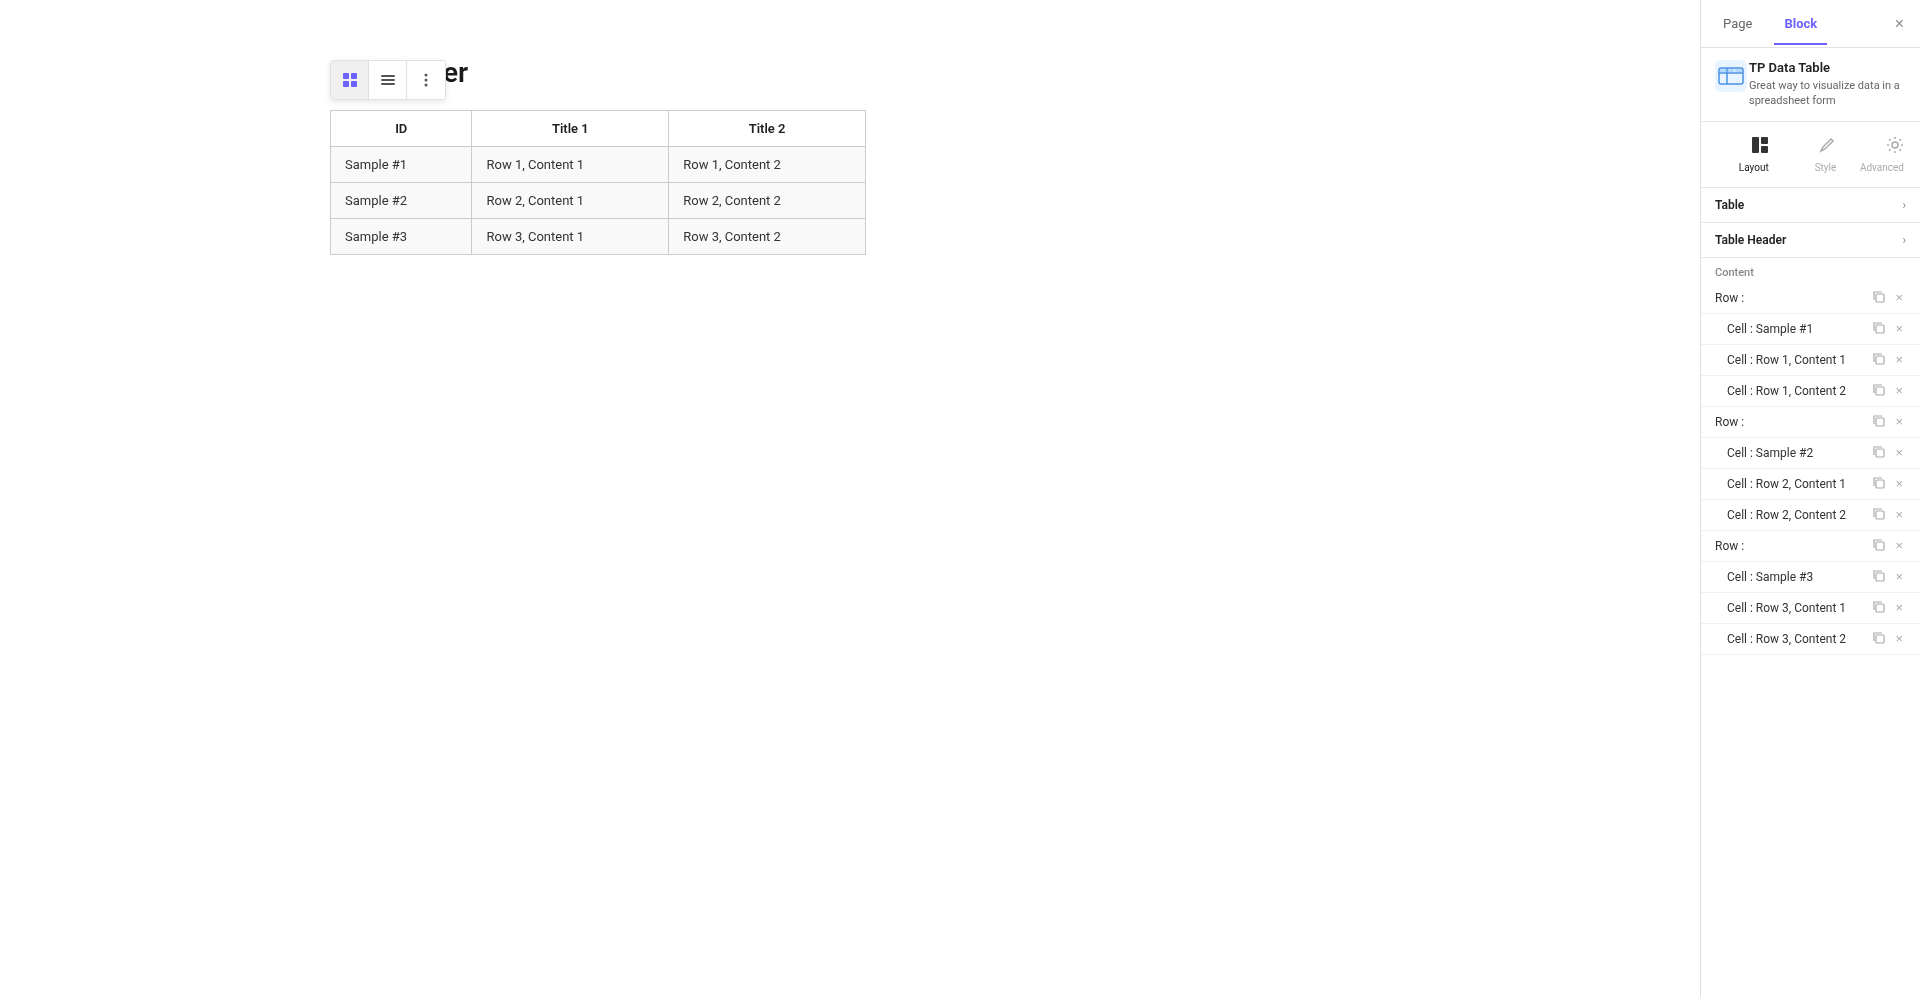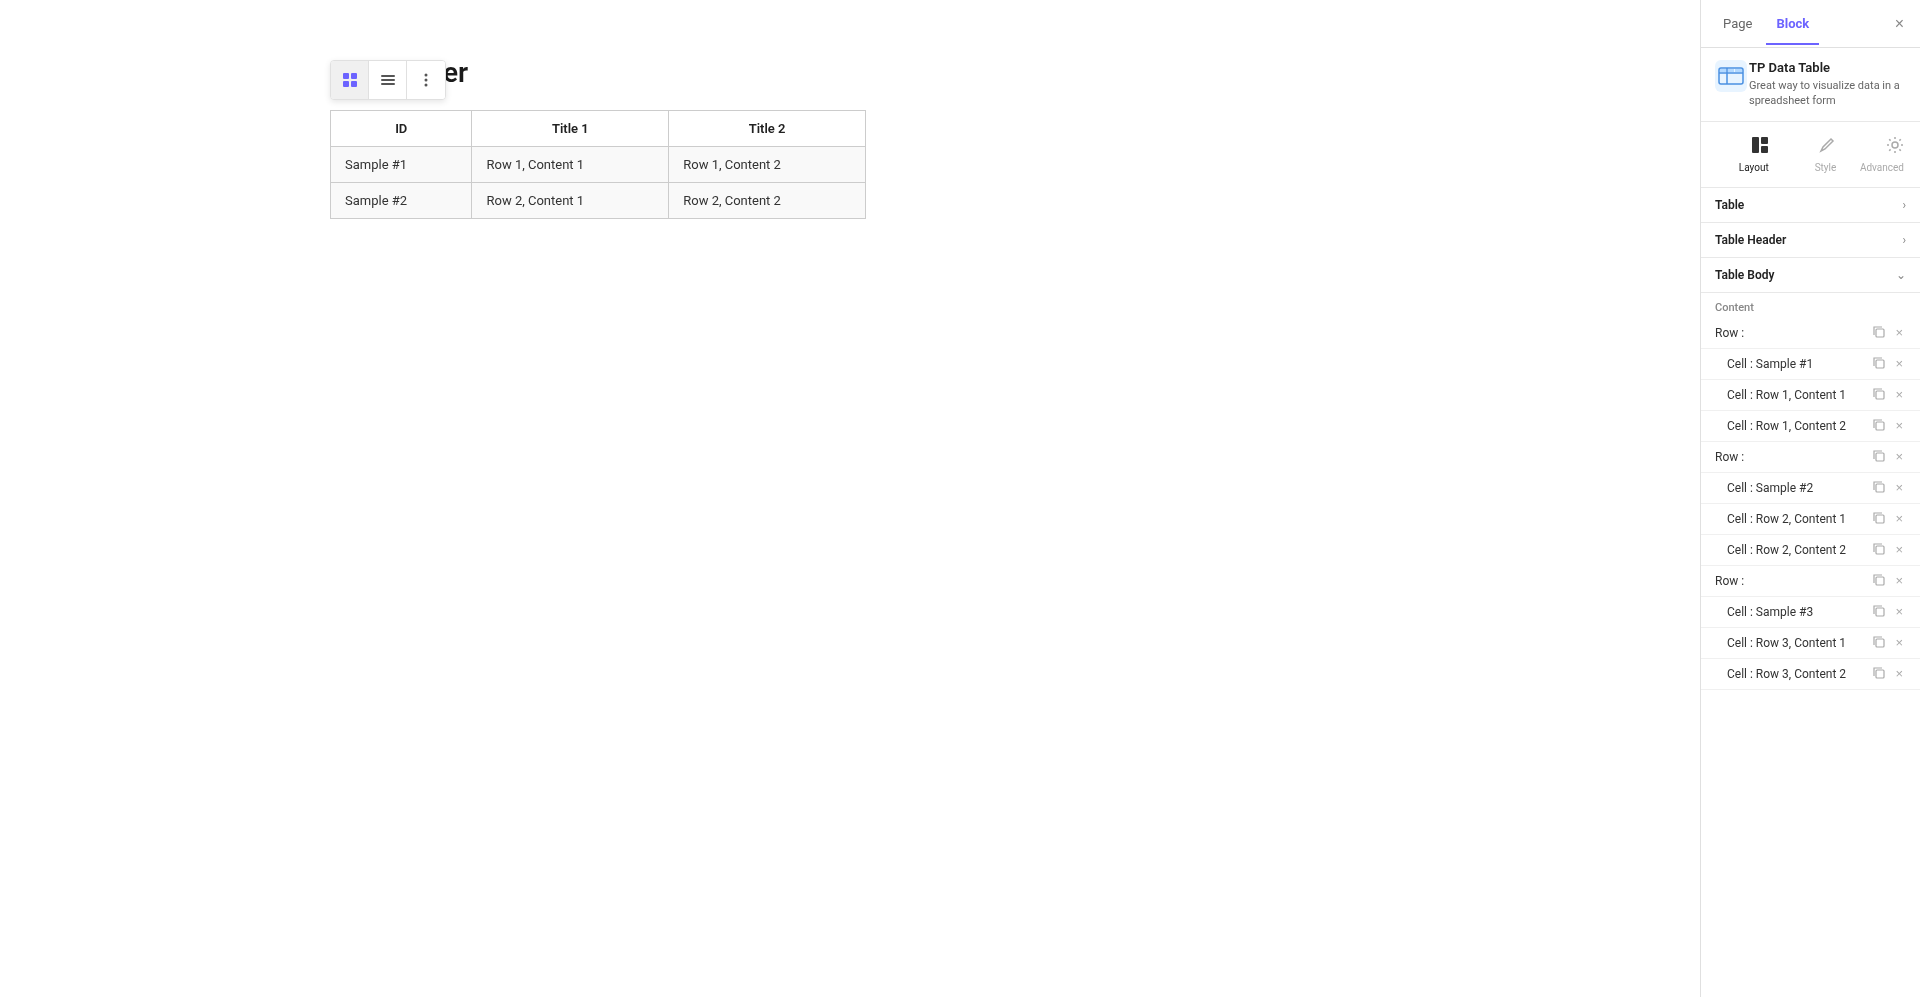--- a/index.html
+++ b/index.html
@@ -103,21 +103,21 @@
       align-items: center;
       justify-content: space-between;
       padding: 0 12px;
       border-bottom: 1px solid #e0e0e0;
       height: 48px;
       flex-shrink: 0;
     }
 
     .panel-tabs {
       display: flex;
-      gap: 4px;
+      gap: 12px;
     }
 
     .panel-tab {
       padding: 12px 10px;
       font-size: 13px;
       color: #666;
       cursor: pointer;
       border-bottom: 2px solid transparent;
       margin-bottom: -1px;
     }
@@ -301,20 +301,25 @@
       <tbody id="table-body">
       <tr>
             <td>Sample #1</td>
             <td>Row 1, Content 1</td>
             <td>Row 1, Content 2</td>
           </tr>
           <tr>
             <td>Sample #2</td>
             <td>Row 2, Content 1</td>
             <td>Row 2, Content 2</td>
+          </tr>
+          <tr>
+            <td>Sample #3</td>
+            <td>Row 3, Content 1</td>
+            <td>Row 3, Content 2</td>
           </tr>
         </tbody>
     </table>
   </div>
 </div>
 
 <div class="right-panel">
 
   <div class="panel-header">
     <div class="panel-tabs">
@@ -373,24 +378,20 @@
   <div class="section-header">
     <span class="section-header-label">Table</span>
     <span class="section-chevron">›</span>
   </div>
 
   <div class="section-header">
     <span class="section-header-label">Table Header</span>
     <span class="section-chevron">›</span>
   </div>
 
-  <div class="section-header">
-    <span class="section-header-label">Table Body</span>
-    <span class="section-chevron">⌄</span>
-  </div>
 
   <div class="content-label">Content</div>
 
   <div id="tree-items-container">
   <div class="tree-item">
         <span class="tree-item-label" style="padding-left: 0px;">Row :</span>
         <div class="tree-item-actions">
           <button class="tree-action-btn"><svg width="12" height="12" viewBox="0 0 12 12" fill="none" xmlns="http://www.w3.org/2000/svg">
               <rect x="3" y="3" width="8" height="8" rx="1" stroke="#aaa" stroke-width="1.2"></rect>
               <path d="M1 9V1h8" stroke="#aaa" stroke-width="1.2"></path>

